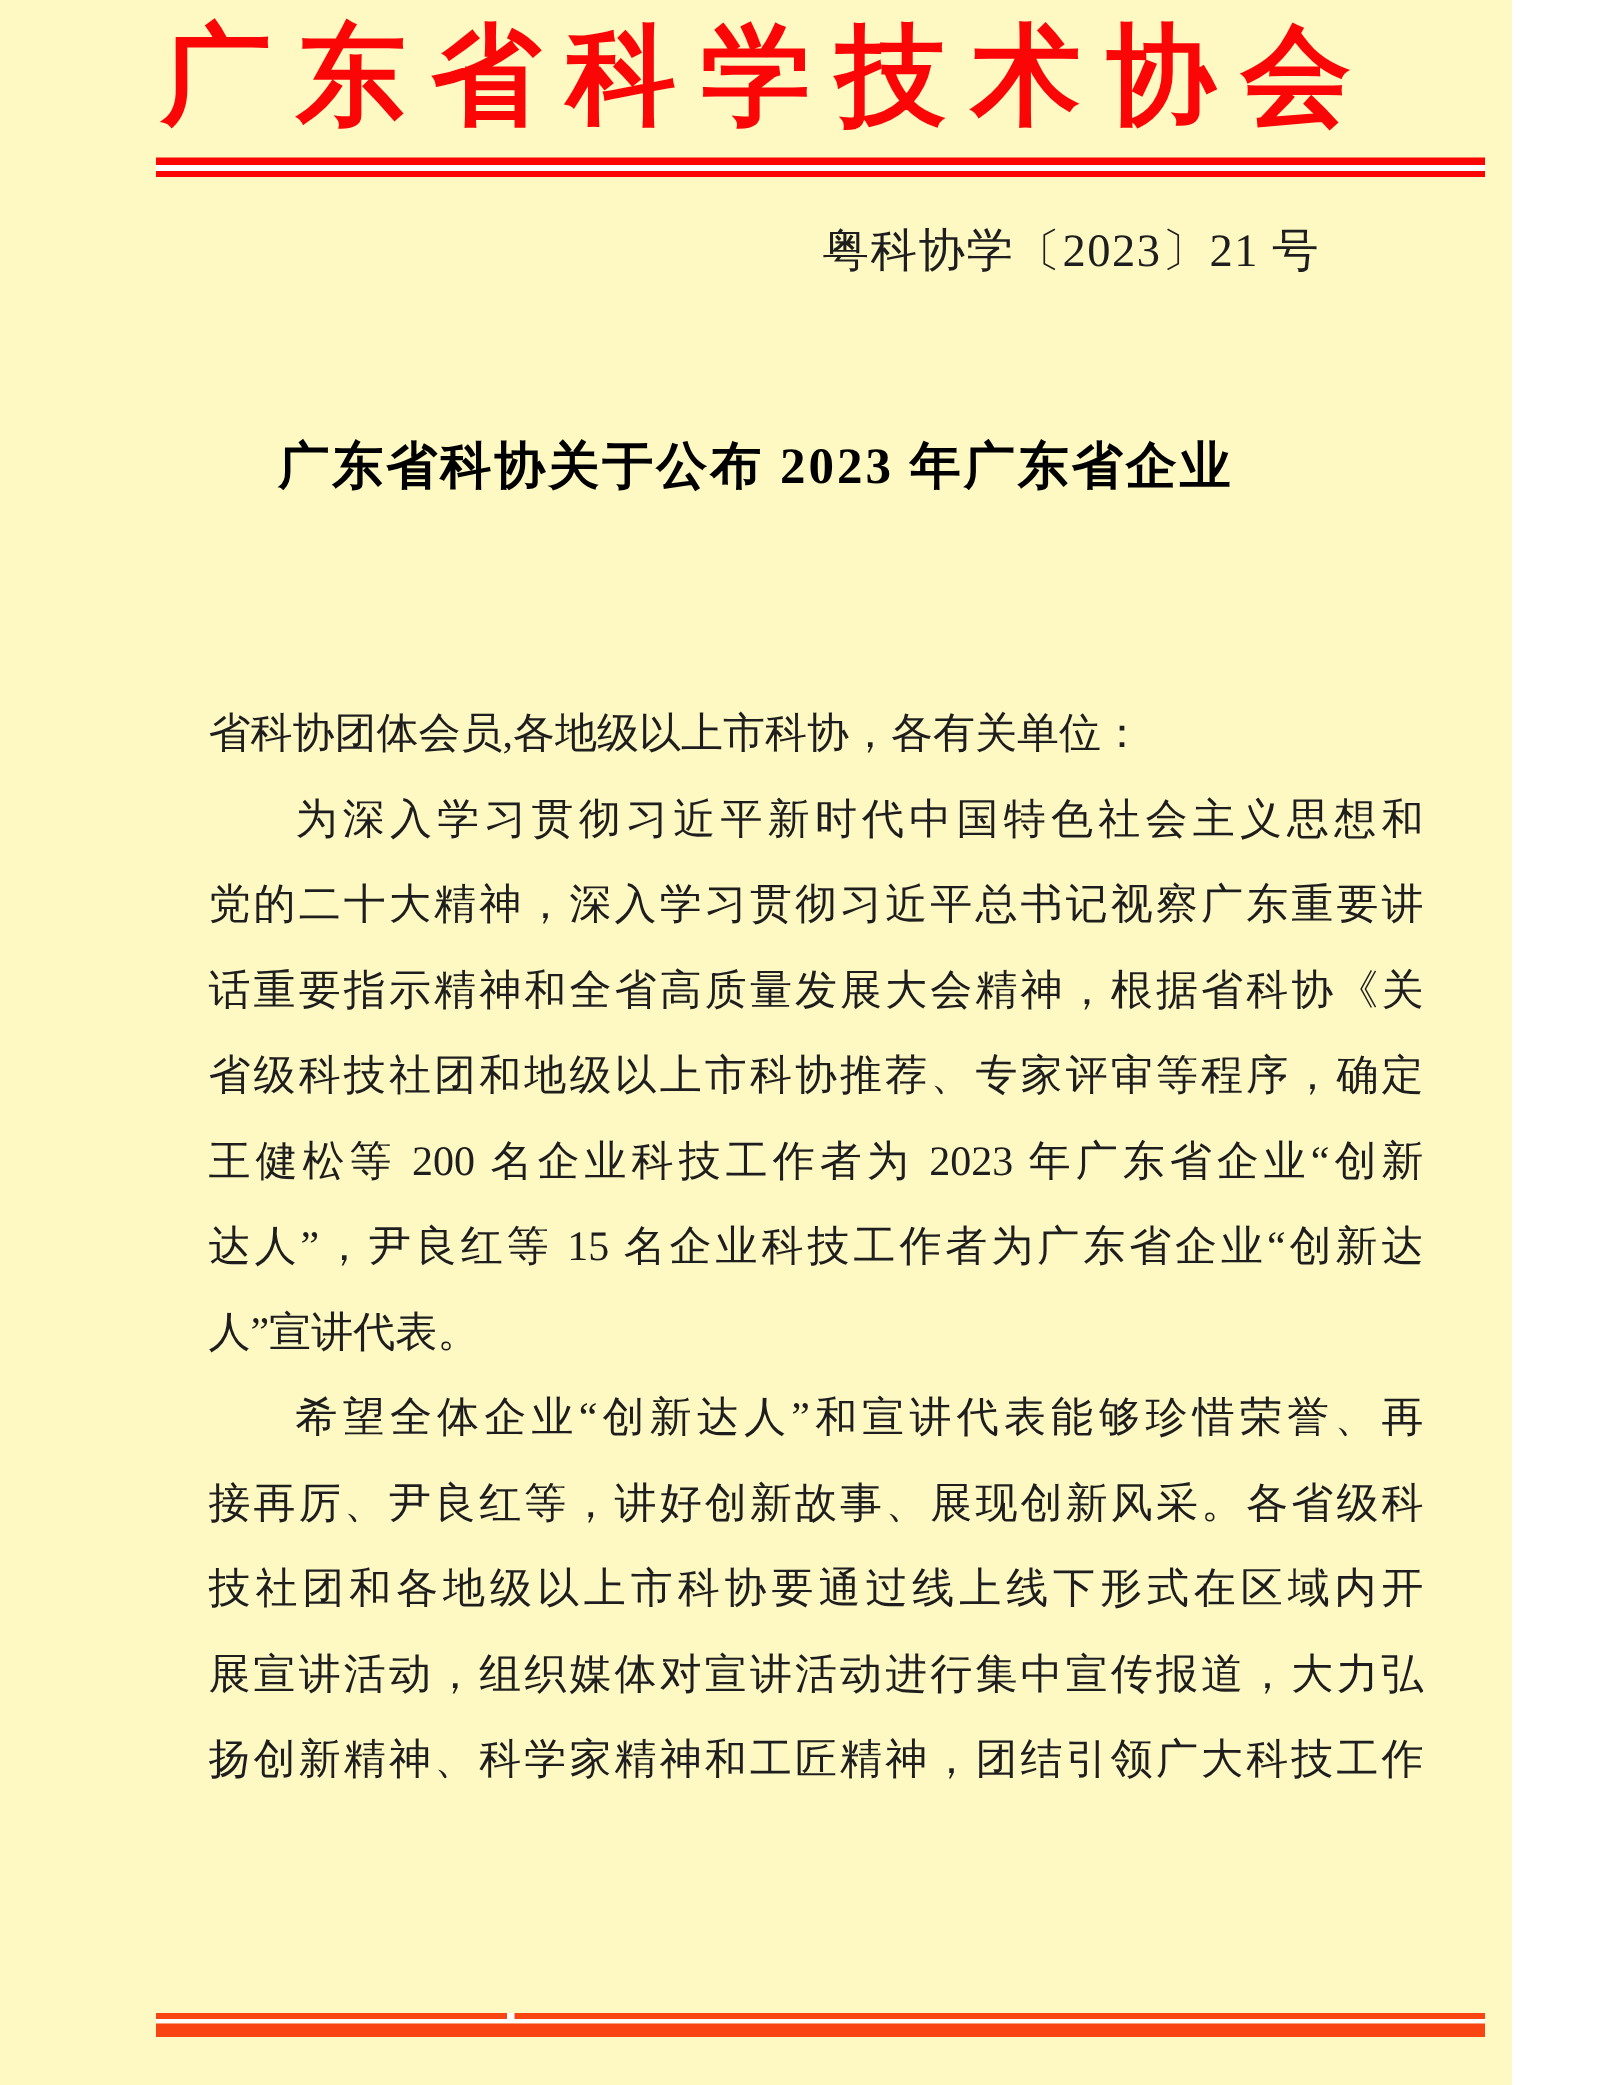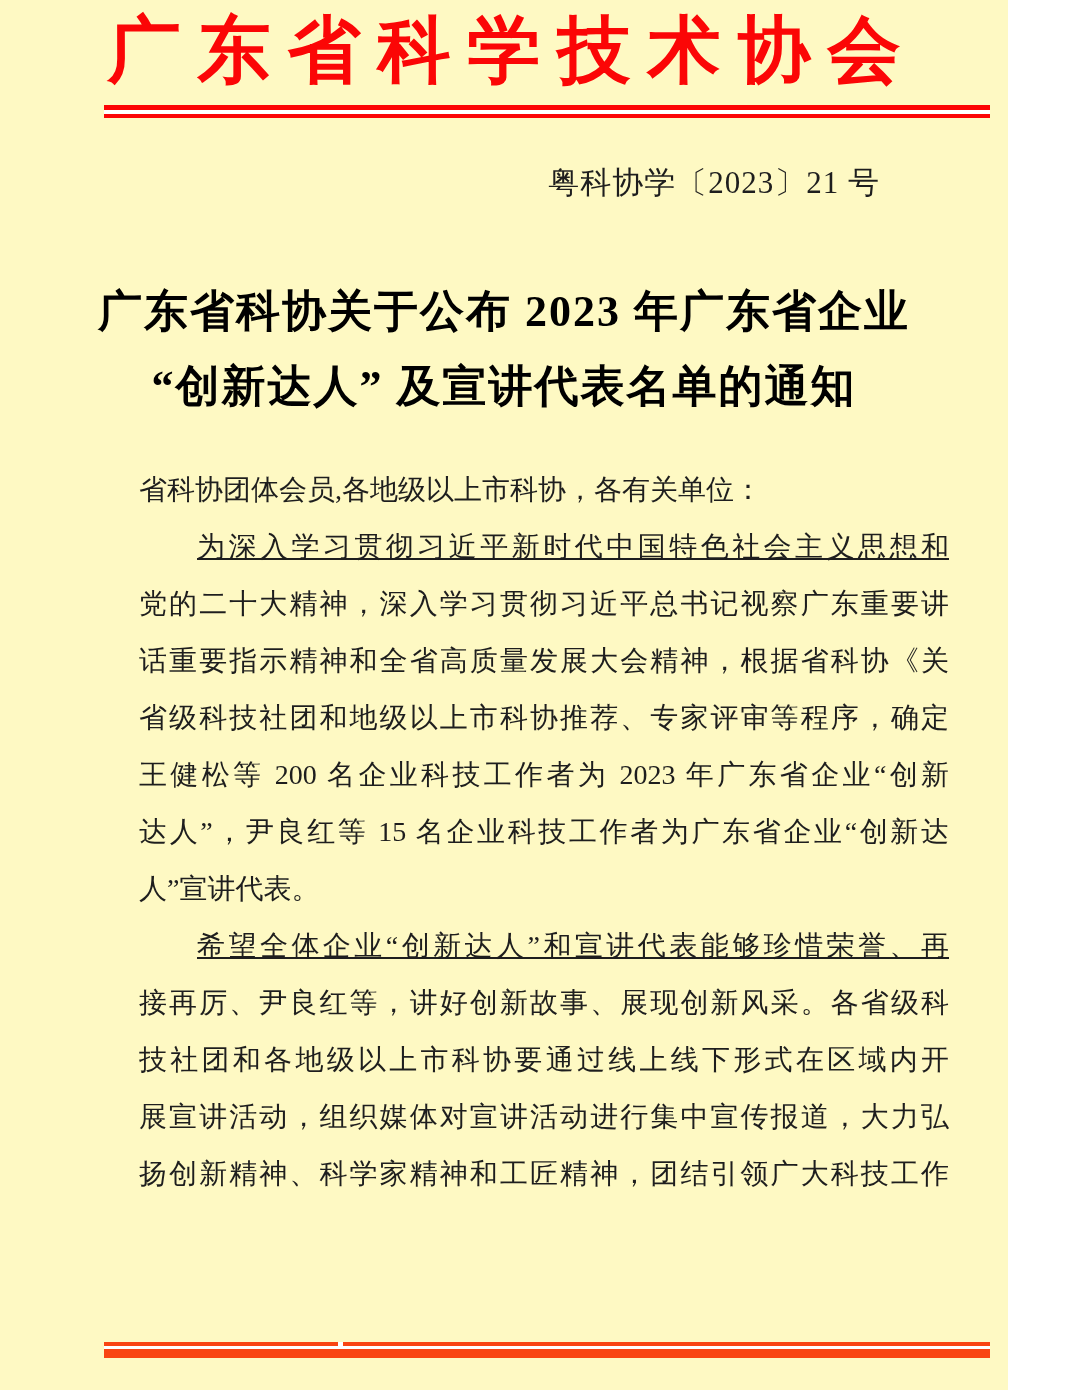--- a/index.html
+++ b/index.html
@@ -32,44 +32,43 @@
   .top-rule .r1{height:5px;background:var(--top-rule-red);}
   .top-rule .gap{height:4px;background:#ffffff;}
   .top-rule .r2{height:4px;background:var(--top-rule-red);}
   
   .doc-no{
     position:absolute;top:147px;right:128px;
     font-size:31px;line-height:40px;
     color:var(--ink);
     letter-spacing:1px;
     white-space:nowrap;
-    margin-top:16px;
   }
   
   .notice-title{
     position:absolute;top:274px;left:0;right:0;
     text-align:center;
     font-weight:bold;
-    font-size:44px;line-height:75px;
+    font-size:34px;line-height:75px;
     letter-spacing:2px;
     color:#000000;
   }
   
   .body-block{
     position:absolute;top:461px;left:139px;width:810px;
     font-size:28px;
     color:var(--ink);
   }
   .ln{
     height:57px;line-height:57px;
     overflow:hidden;
     white-space:normal;
   }
   .ln.j{text-align:justify;text-align-last:justify;}
-  .ln.ind{text-indent:58px;text-decoration:underline;}
+  .ln.ind{text-indent:58px;}
   
   .bottom-rule{position:absolute;top:1342px;left:104px;width:886px;}
   .bottom-rule .r1{position:relative;height:4px;background:var(--bottom-rule-red);}
   .bottom-rule .gap{height:3px;background:#ffffff;}
   .bottom-rule .r2{height:9px;background:var(--bottom-rule-red);}
   .rule-break{
     position:absolute;top:0;left:234px;width:5px;height:4px;background:#ffffff;
   }
 </style>
 </head>
@@ -82,21 +81,20 @@
   <div class="top-rule">
     <div class="r1"></div>
     <div class="gap"></div>
     <div class="r2"></div>
   </div>
 
   <div class="doc-no">粤科协学〔2023〕21 号</div>
 
   <div class="notice-title">
     <div>广东省科协关于公布 2023 年广东省企业</div>
-    <div>“创新达人” 及宣讲代表名单的通知</div>
   </div>
 
   <div class="body-block">
     <div class="ln">省科协团体会员,各地级以上市科协，各有关单位：</div>
     <div class="ln j ind">为深入学习贯彻习近平新时代中国特色社会主义思想和</div>
     <div class="ln j">党的二十大精神，深入学习贯彻习近平总书记视察广东重要讲</div>
     <div class="ln j">话重要指示精神和全省高质量发展大会精神，根据省科协《关</div>
     <div class="ln j">省级科技社团和地级以上市科协推荐、专家评审等程序，确定</div>
     <div class="ln j">王健松等 200 名企业科技工作者为 2023 年广东省企业“创新</div>
     <div class="ln j">达人”，尹良红等 15 名企业科技工作者为广东省企业“创新达</div>

